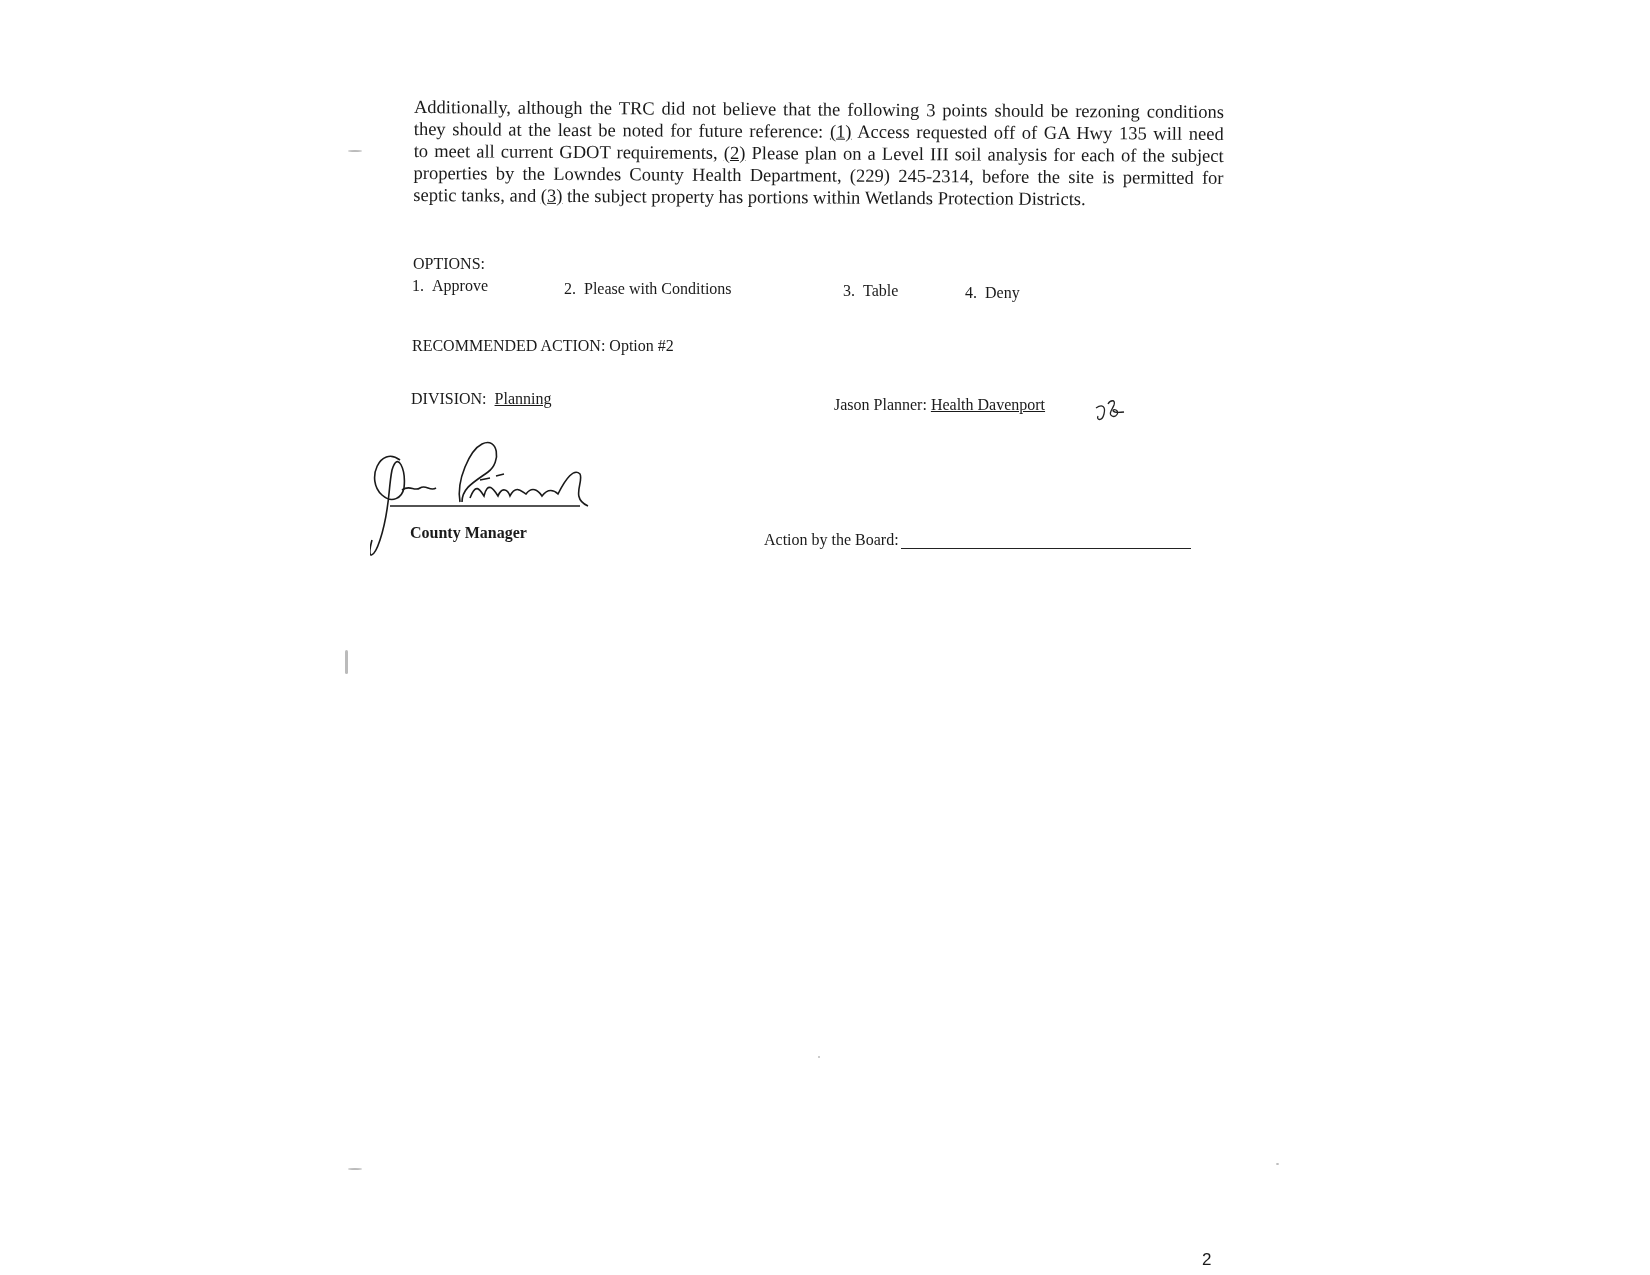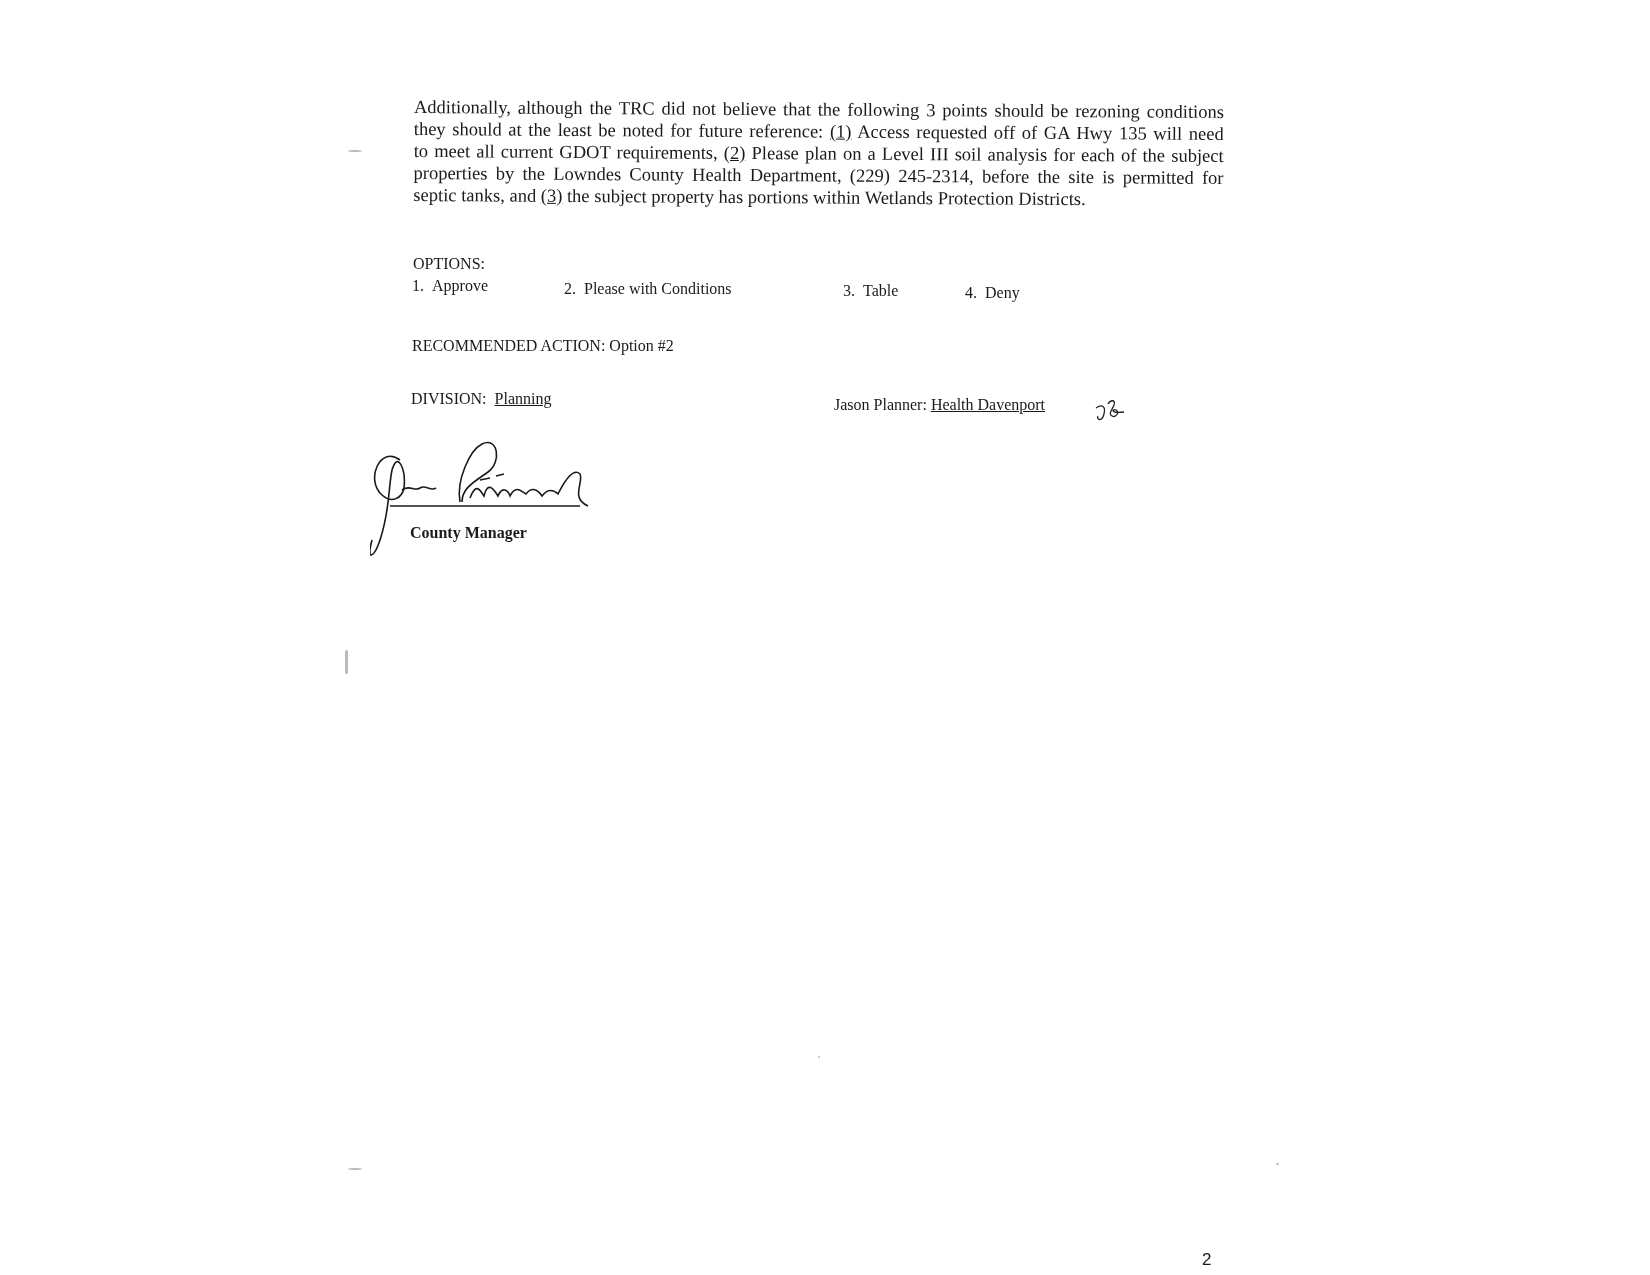--- a/index.html
+++ b/index.html
@@ -77,20 +77,23 @@
     <path d="M30 20 C10 5, -5 40, 12 55 C22 64, 32 58, 34 48 C36 30, 28 10, 22 30 C18 50, 20 70, 10 100 C4 118, -4 122, 2 100" fill="none" stroke="#1a1a1a" stroke-width="1.6"></path>
     <path d="M32 50 C40 44, 44 52, 50 48 C56 44, 60 52, 66 48" fill="none" stroke="#1a1a1a" stroke-width="1.6"></path>
     <path d="M90 62 C86 40, 100 10, 112 4 C128 -4, 132 22, 118 32 C104 42, 92 48, 92 62" fill="none" stroke="#1a1a1a" stroke-width="1.6"></path>
     <path d="M100 58 C106 42, 110 50, 114 56 C118 40, 124 50, 128 56 C132 46, 138 50, 140 56 C146 44, 152 52, 156 54 C162 46, 168 50, 172 56 C178 48, 184 50, 188 54 C196 38, 204 28, 210 34 C214 42, 200 58, 218 66" fill="none" stroke="#1a1a1a" stroke-width="1.6"></path>
     <path d="M110 40 L120 38 M126 36 L134 34" fill="none" stroke="#1a1a1a" stroke-width="1.4"></path>
     <line x1="20" y1="66" x2="210" y2="66" stroke="#1a1a1a" stroke-width="1.4"></line>
   </svg>
 
   <div class="abs manager">County Manager</div>
 
+  <div class="abs board">
+    <span>Action by the Board:</span><span class="board-line"></span>
+  </div>
 
   <div class="abs pagenum">2</div>
 
   <div class="speck" style="left:348px; top:150px; width:14px; height:2px;"></div>
   <div class="speck" style="left:345px; top:650px; width:3px; height:24px; border-radius:2px;"></div>
   <div class="speck" style="left:348px; top:1168px; width:14px; height:2px;"></div>
   <div class="speck" style="left:818px; top:1056px; width:2px; height:2px;"></div>
   <div class="speck" style="left:1276px; top:1163px; width:3px; height:2px;"></div>
 
 </div>

